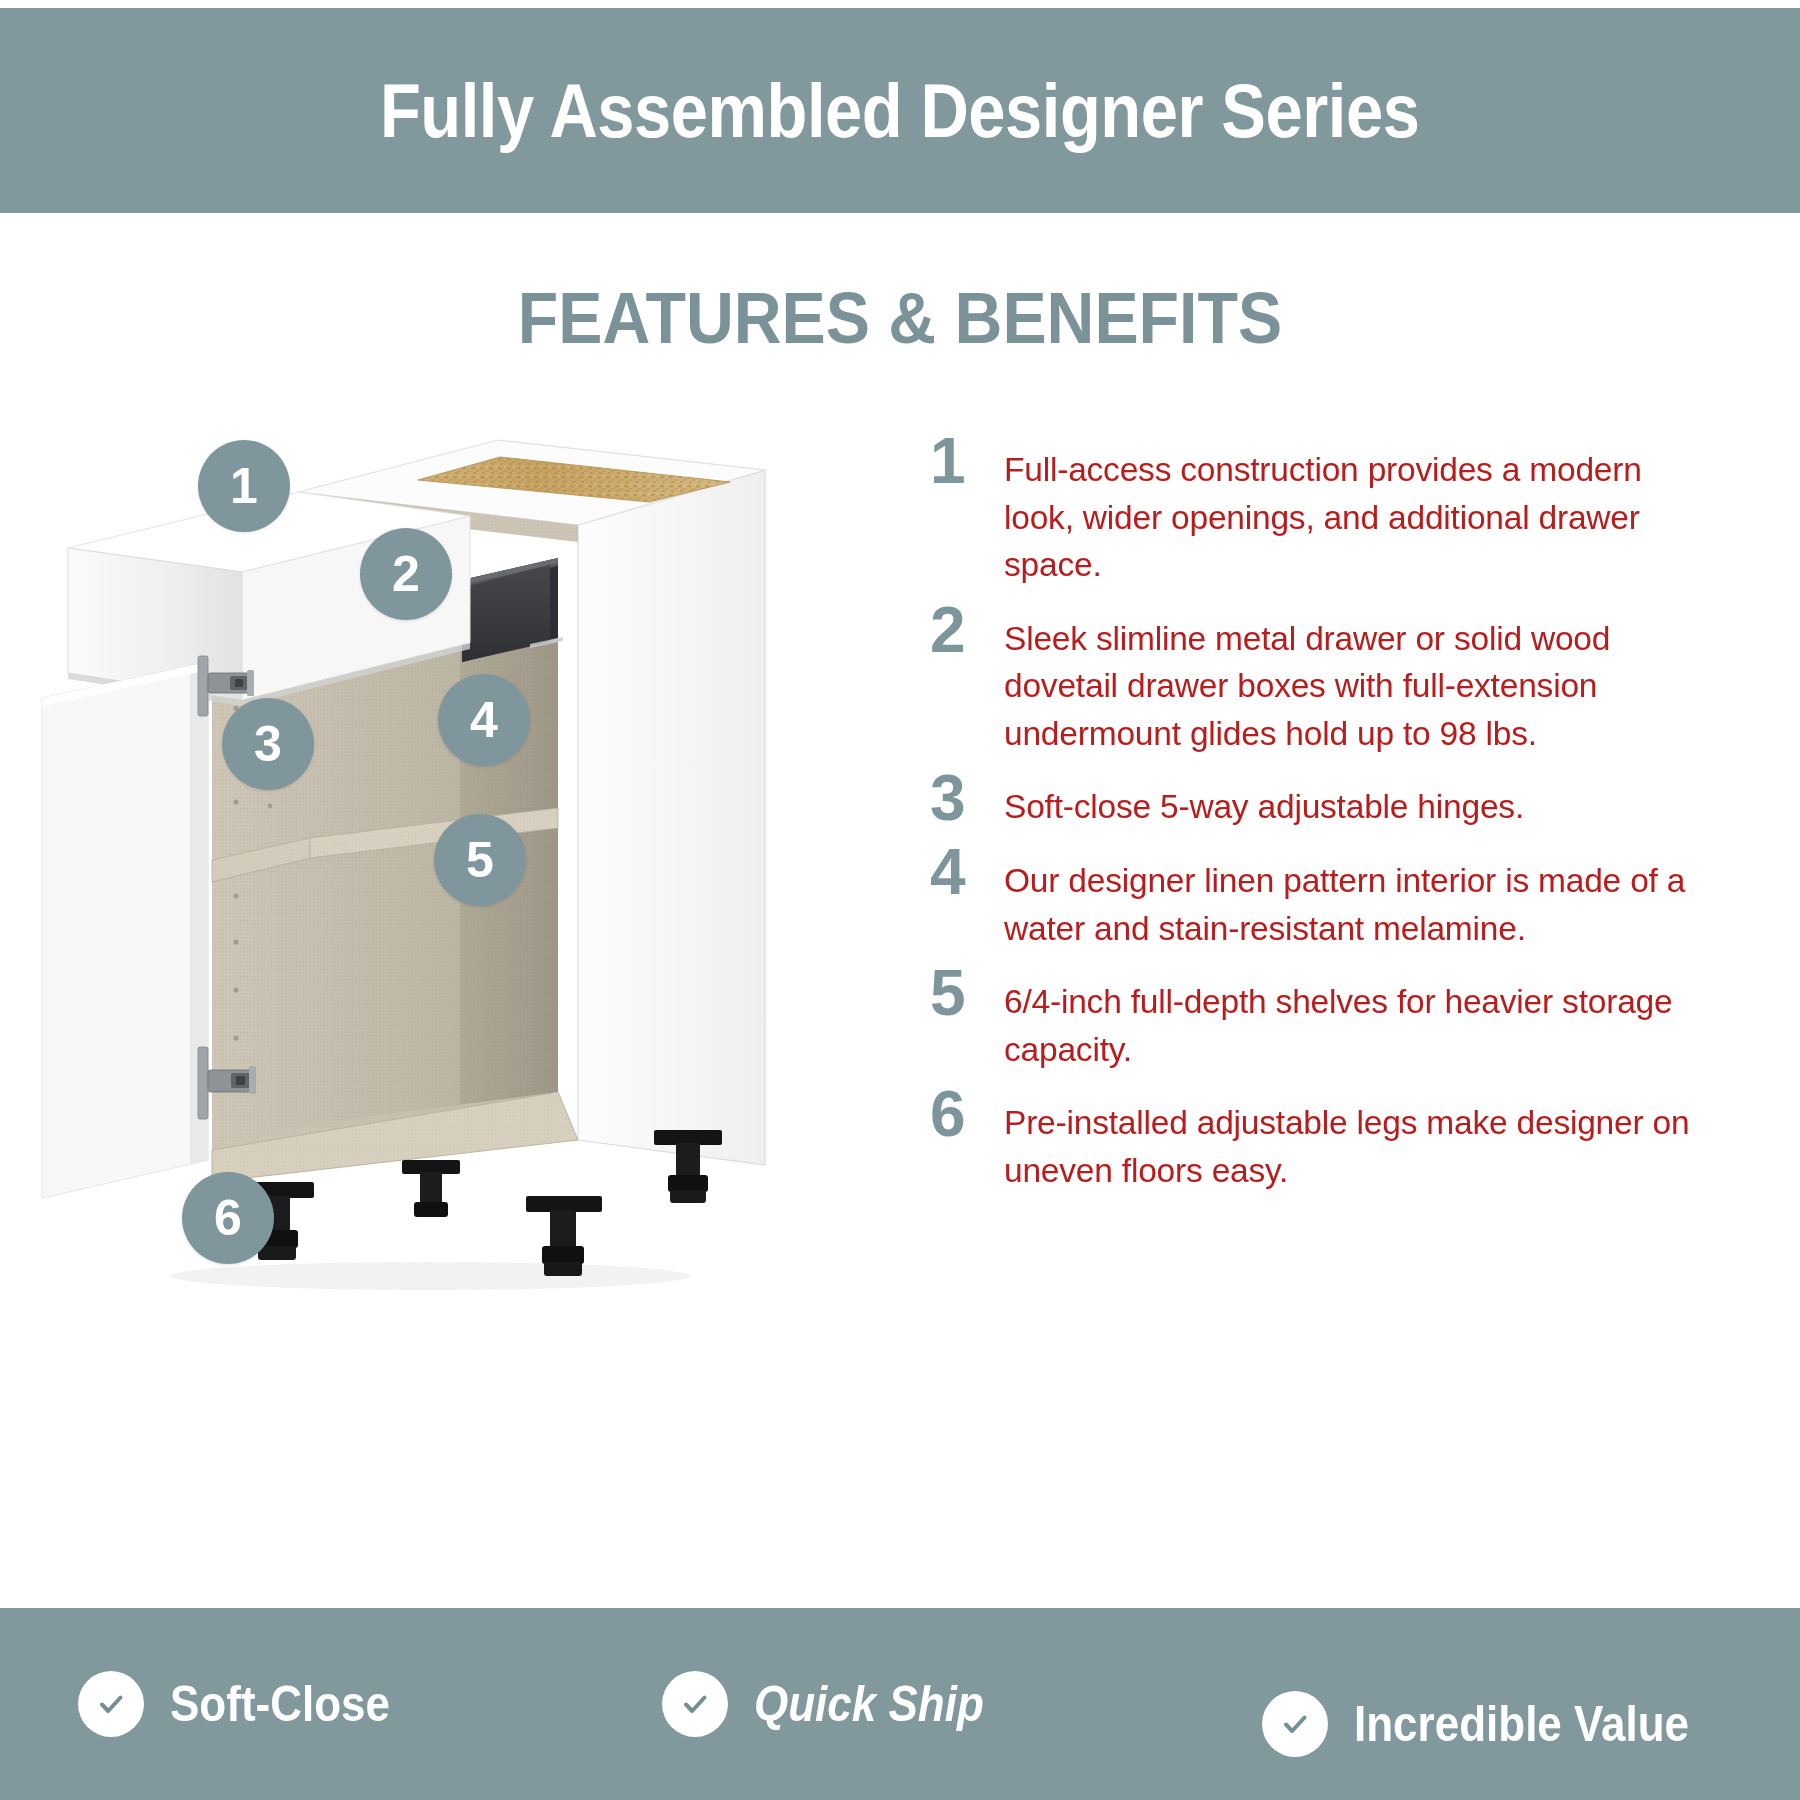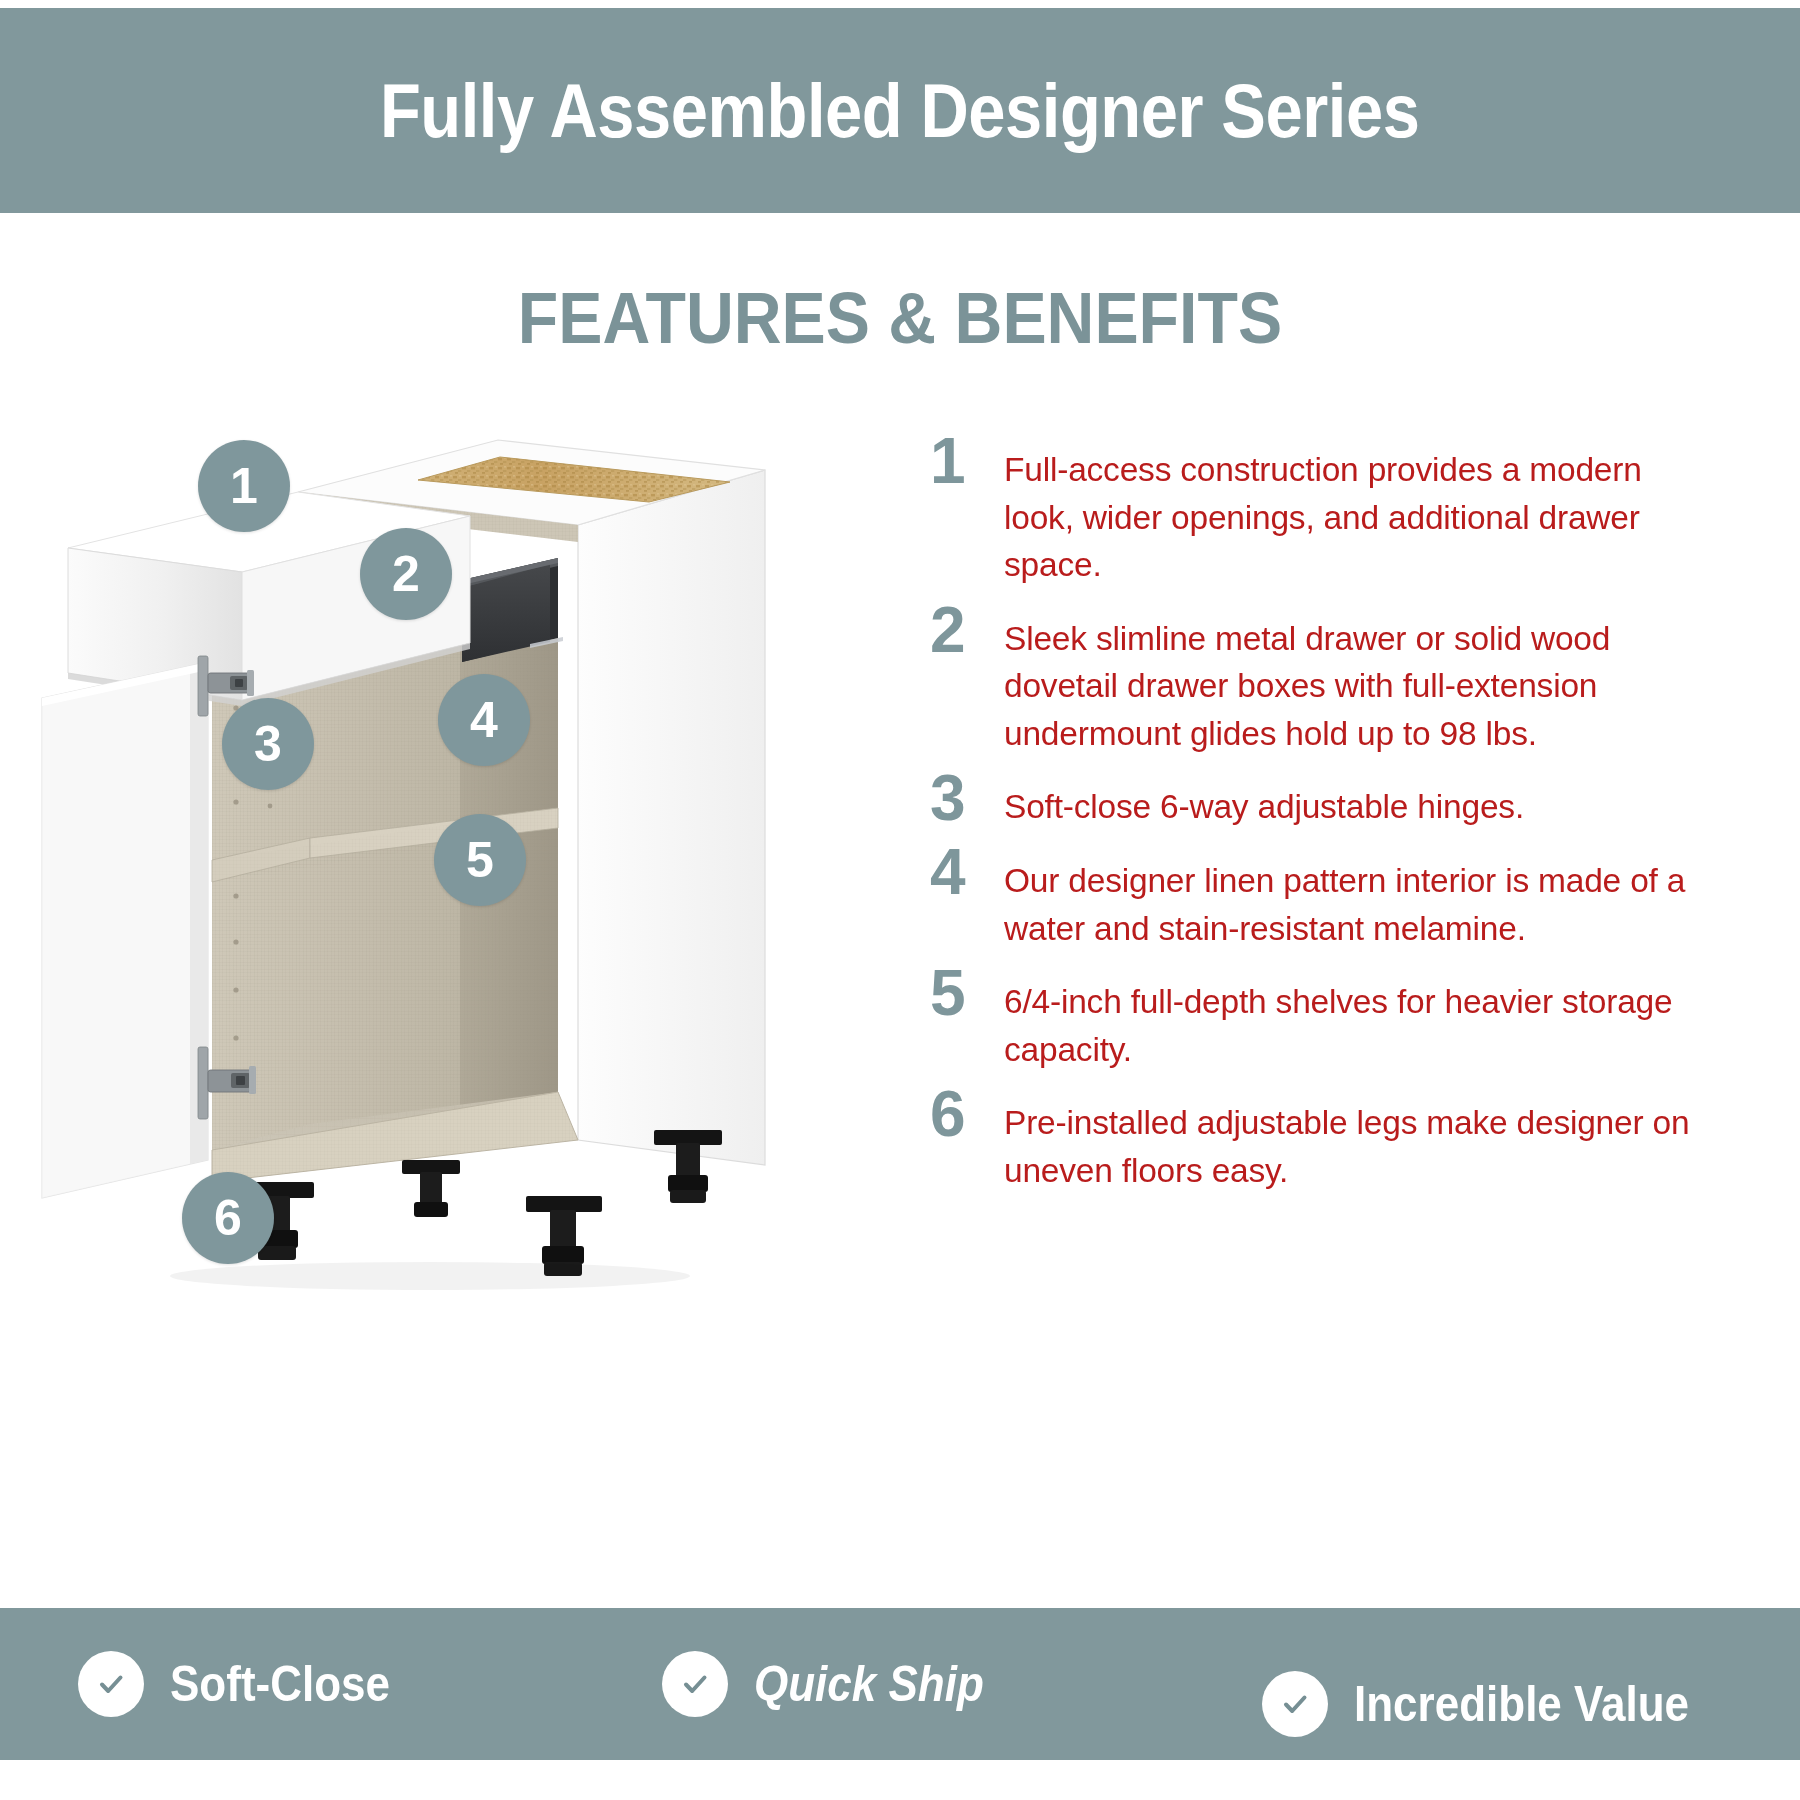--- a/index.html
+++ b/index.html
@@ -93,21 +93,21 @@
     font-family:"Liberation Sans", sans-serif;
     font-weight:400;
     font-size:33.5px;
     line-height:1.42;
     letter-spacing:-0.2px;
     padding-top:6px;
   }
 
   
   .footer{
-    position:absolute;left:0;top:1608px;width:1800px;height:152px;
+    position:absolute;left:0;top:1608px;width:1800px;height:192px;
     background:#81989c;
     display:flex;align-items:center;
   }
   .footer-item{
     display:flex;align-items:center;
     width:33.3333%;
     padding-left:78px;
     box-sizing:border-box;
   }
   .footer-item:nth-child(2){padding-left:62px;font-style:italic;}
@@ -361,21 +361,21 @@
         <div class="feature-text">Full-access construction provides a modern look, wider openings, and additional drawer space.</div>
       </div>
 
       <div class="feature-row">
         <div class="feature-num">2</div>
         <div class="feature-text">Sleek slimline metal drawer or solid wood dovetail drawer boxes with full-extension undermount glides hold up to 98 lbs.</div>
       </div>
 
       <div class="feature-row">
         <div class="feature-num">3</div>
-        <div class="feature-text">Soft-close 6-way adjustable hinges.</div>
+        <div class="feature-text">Soft-close 5-way adjustable hinges.</div>
       </div>
 
       <div class="feature-row">
         <div class="feature-num">4</div>
         <div class="feature-text">Our designer linen pattern interior is made of a water and stain-resistant melamine.</div>
       </div>
 
       <div class="feature-row">
         <div class="feature-num">5</div>
         <div class="feature-text">6/4-inch full-depth shelves for heavier storage capacity.</div>

